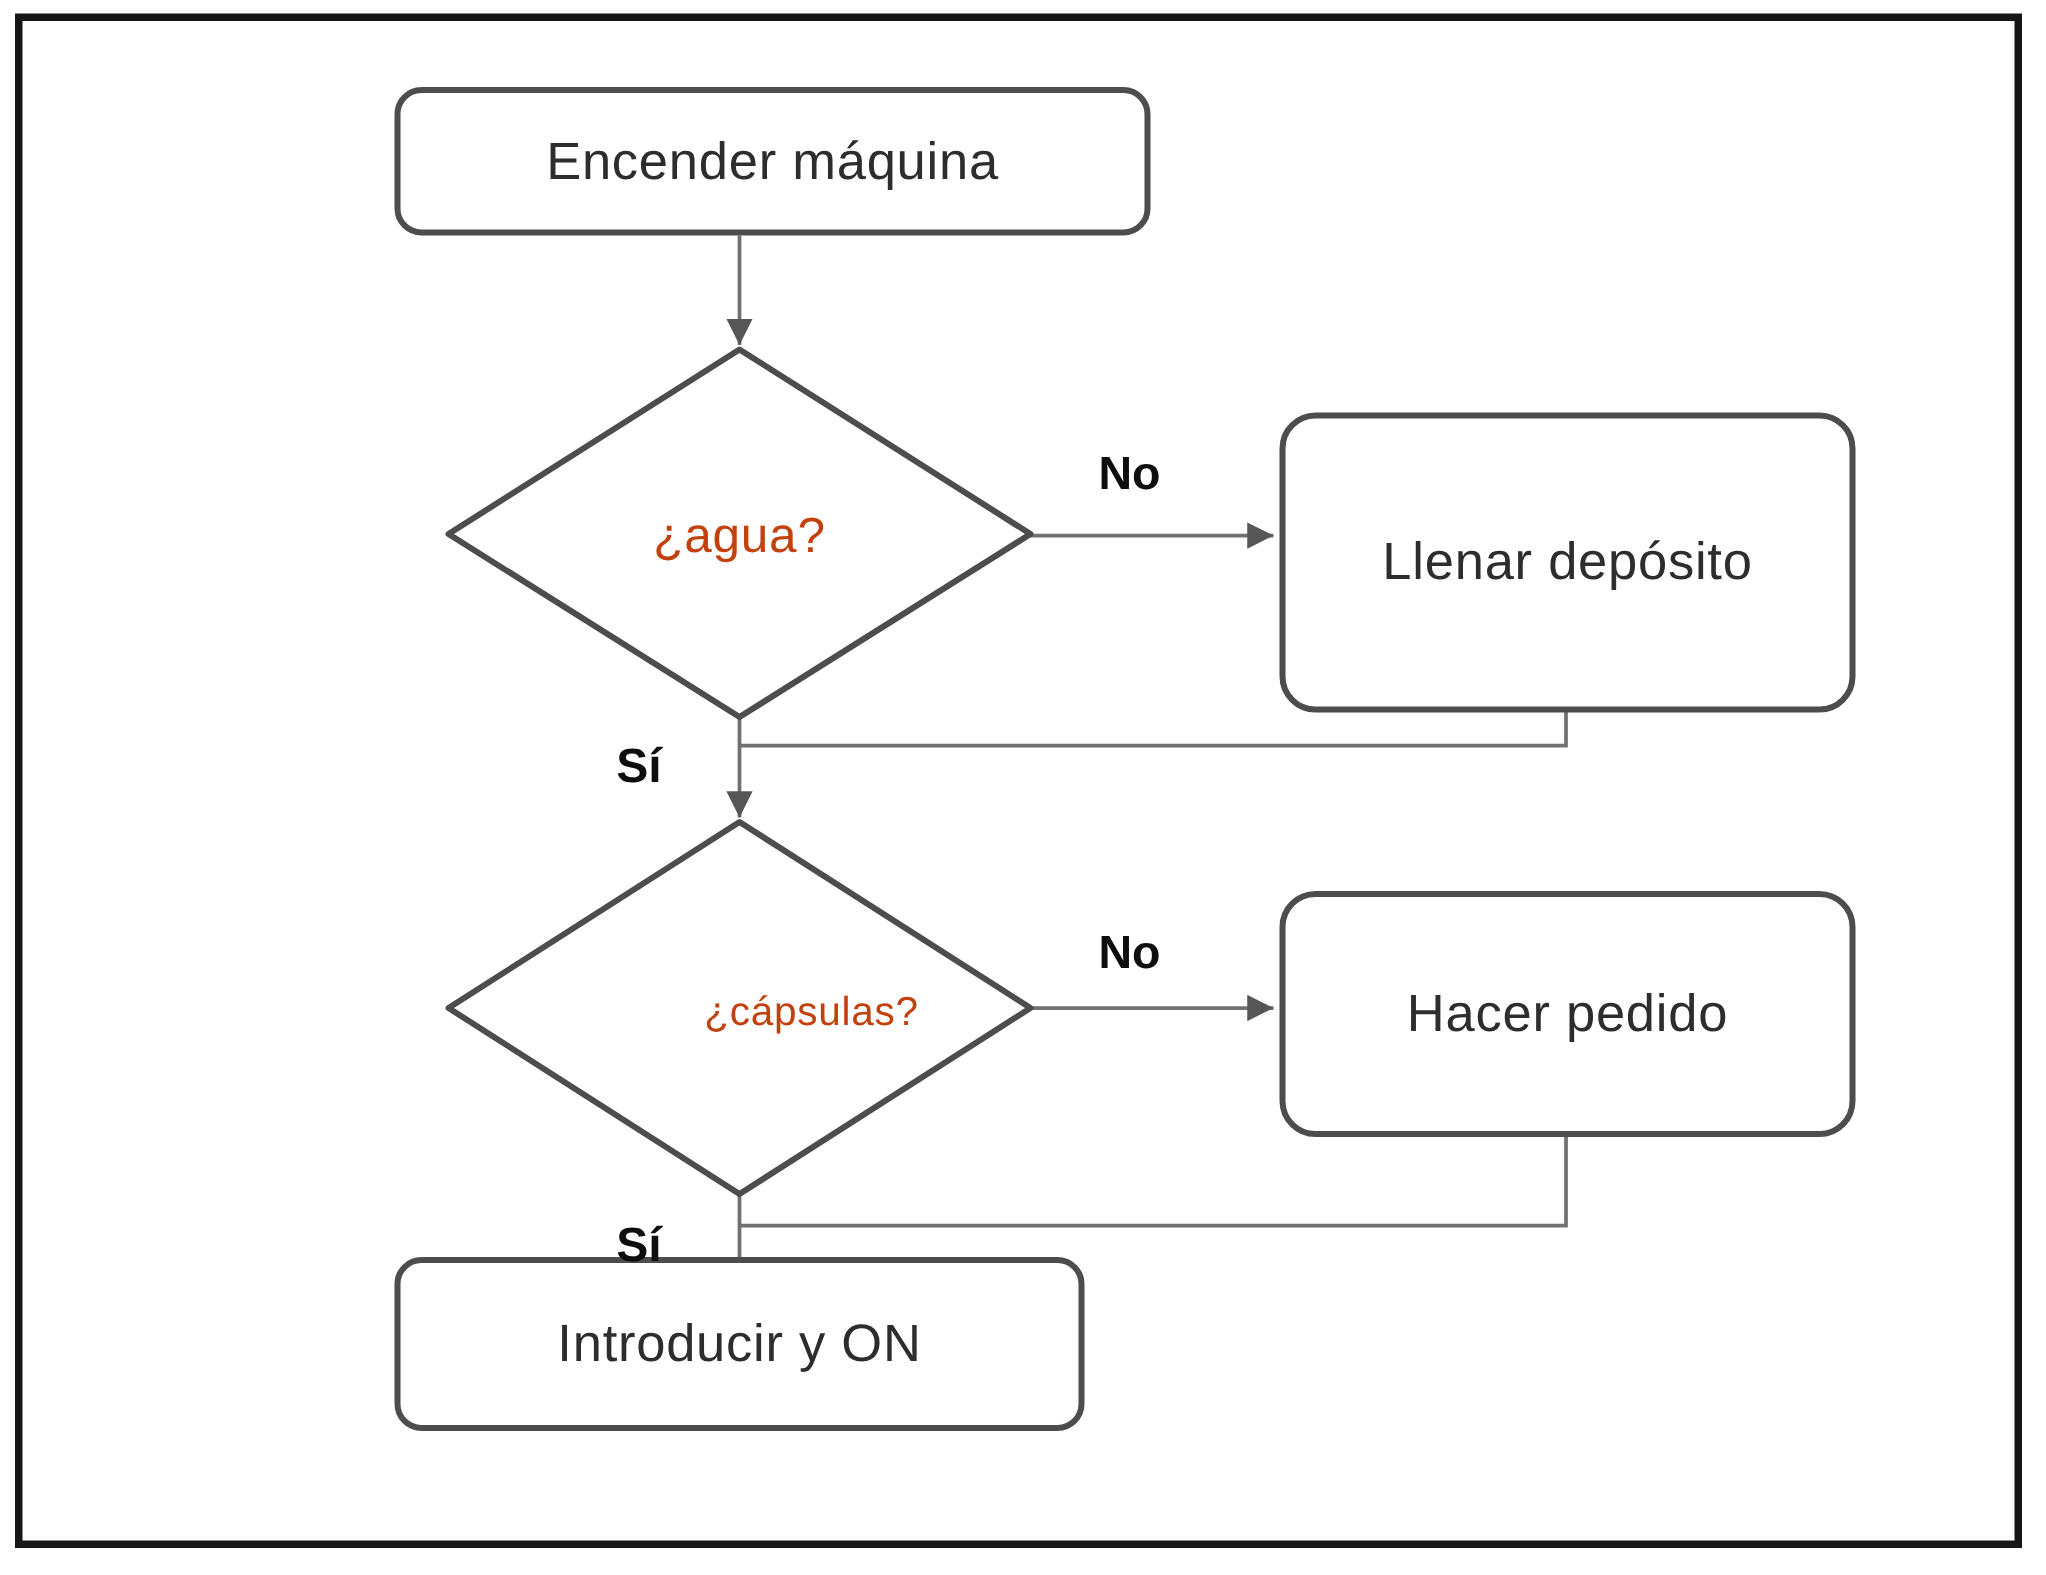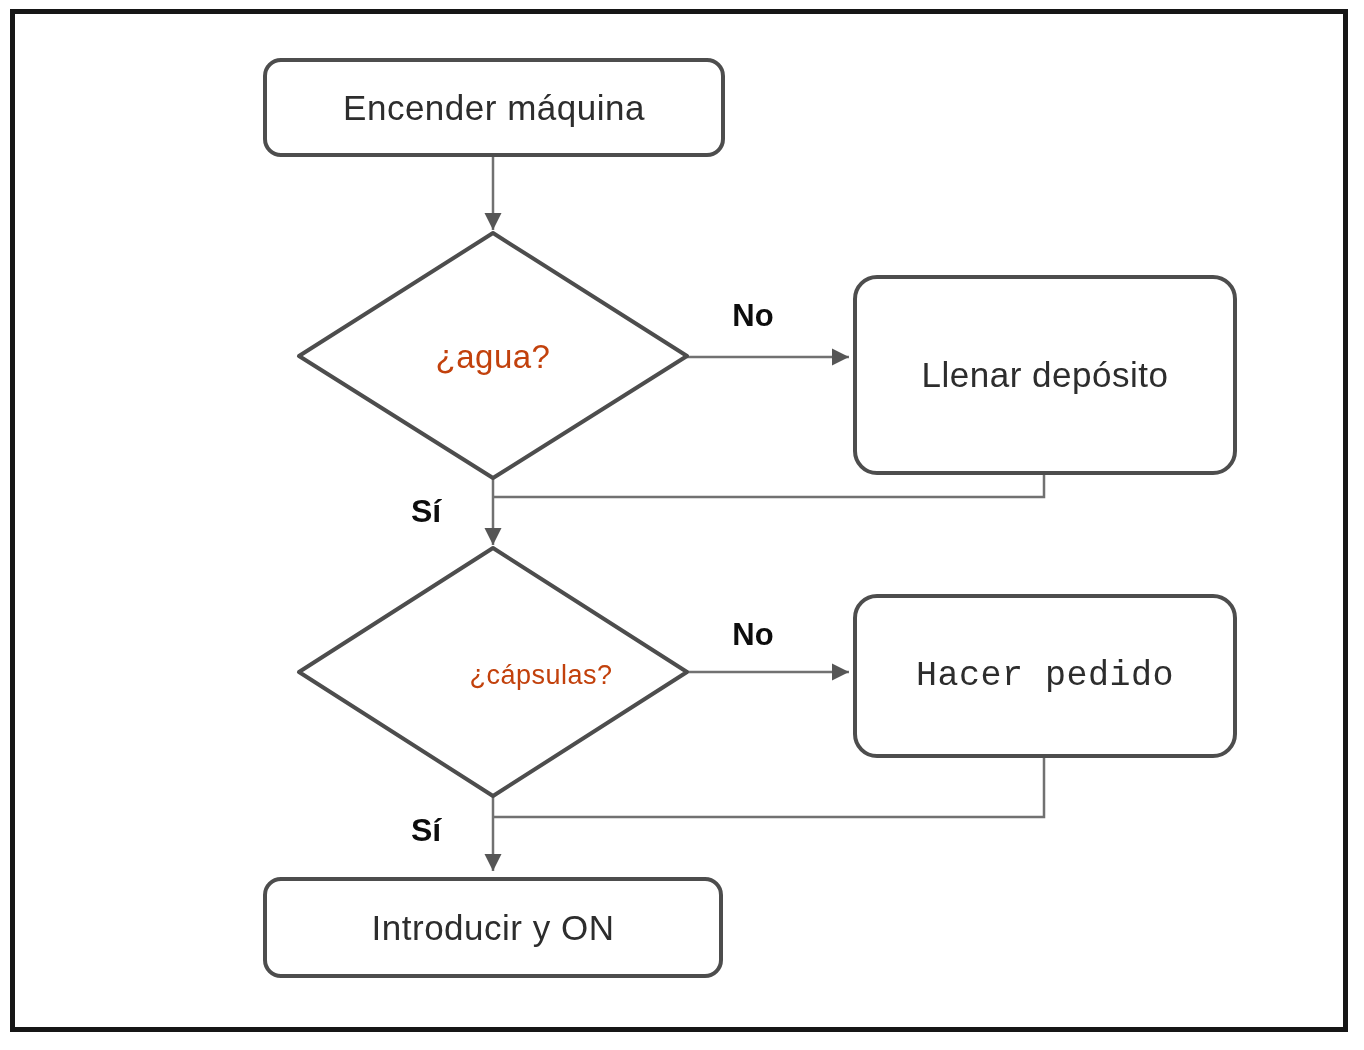--- a/index.html
+++ b/index.html
@@ -38,24 +38,24 @@
     border: 4px solid #4d4d4d;
     background: #ffffff;
     display: flex;
     align-items: center;
     justify-content: center;
     color: #2d2d2d;
     font-size: 35px;
     letter-spacing: 0.5px;
     white-space: nowrap;
   }
-  .node.process-top    { left: 263px; top: 58px;  width: 462px; height: 99px;  border-radius: 18px; }
+  .node.process-top    { left: 263px; top: 58px;  width: 504px; height: 99px;  border-radius: 18px; }
   .node.process-right1 { left: 853px; top: 275px; width: 384px; height: 200px; border-radius: 24px; }
-  .node.process-right2 { left: 853px; top: 594px; width: 384px; height: 164px; border-radius: 24px; font-family: Liberation Mono, monospace; }
-  .node.process-bottom { left: 263px; top: 877px; width: 460px; height: 101px; border-radius: 18px; }
+  .node.process-right2 { left: 853px; top: 594px; width: 384px; height: 164px; border-radius: 24px; }
+  .node.process-bottom { left: 263px; top: 838px; width: 460px; height: 116px; border-radius: 18px; }
   .decision-label {
     position: absolute;
     transform: translate(-50%, -50%);
     color: #c2410c;
     white-space: nowrap;
     letter-spacing: 0.5px;
   }
   .decision-label.water    { left: 493px; top: 357px; font-size: 33px; }
   .decision-label.capsules { left: 493px; top: 675px; font-size: 27px; margin-left: 48px; }
   .edge-label {

